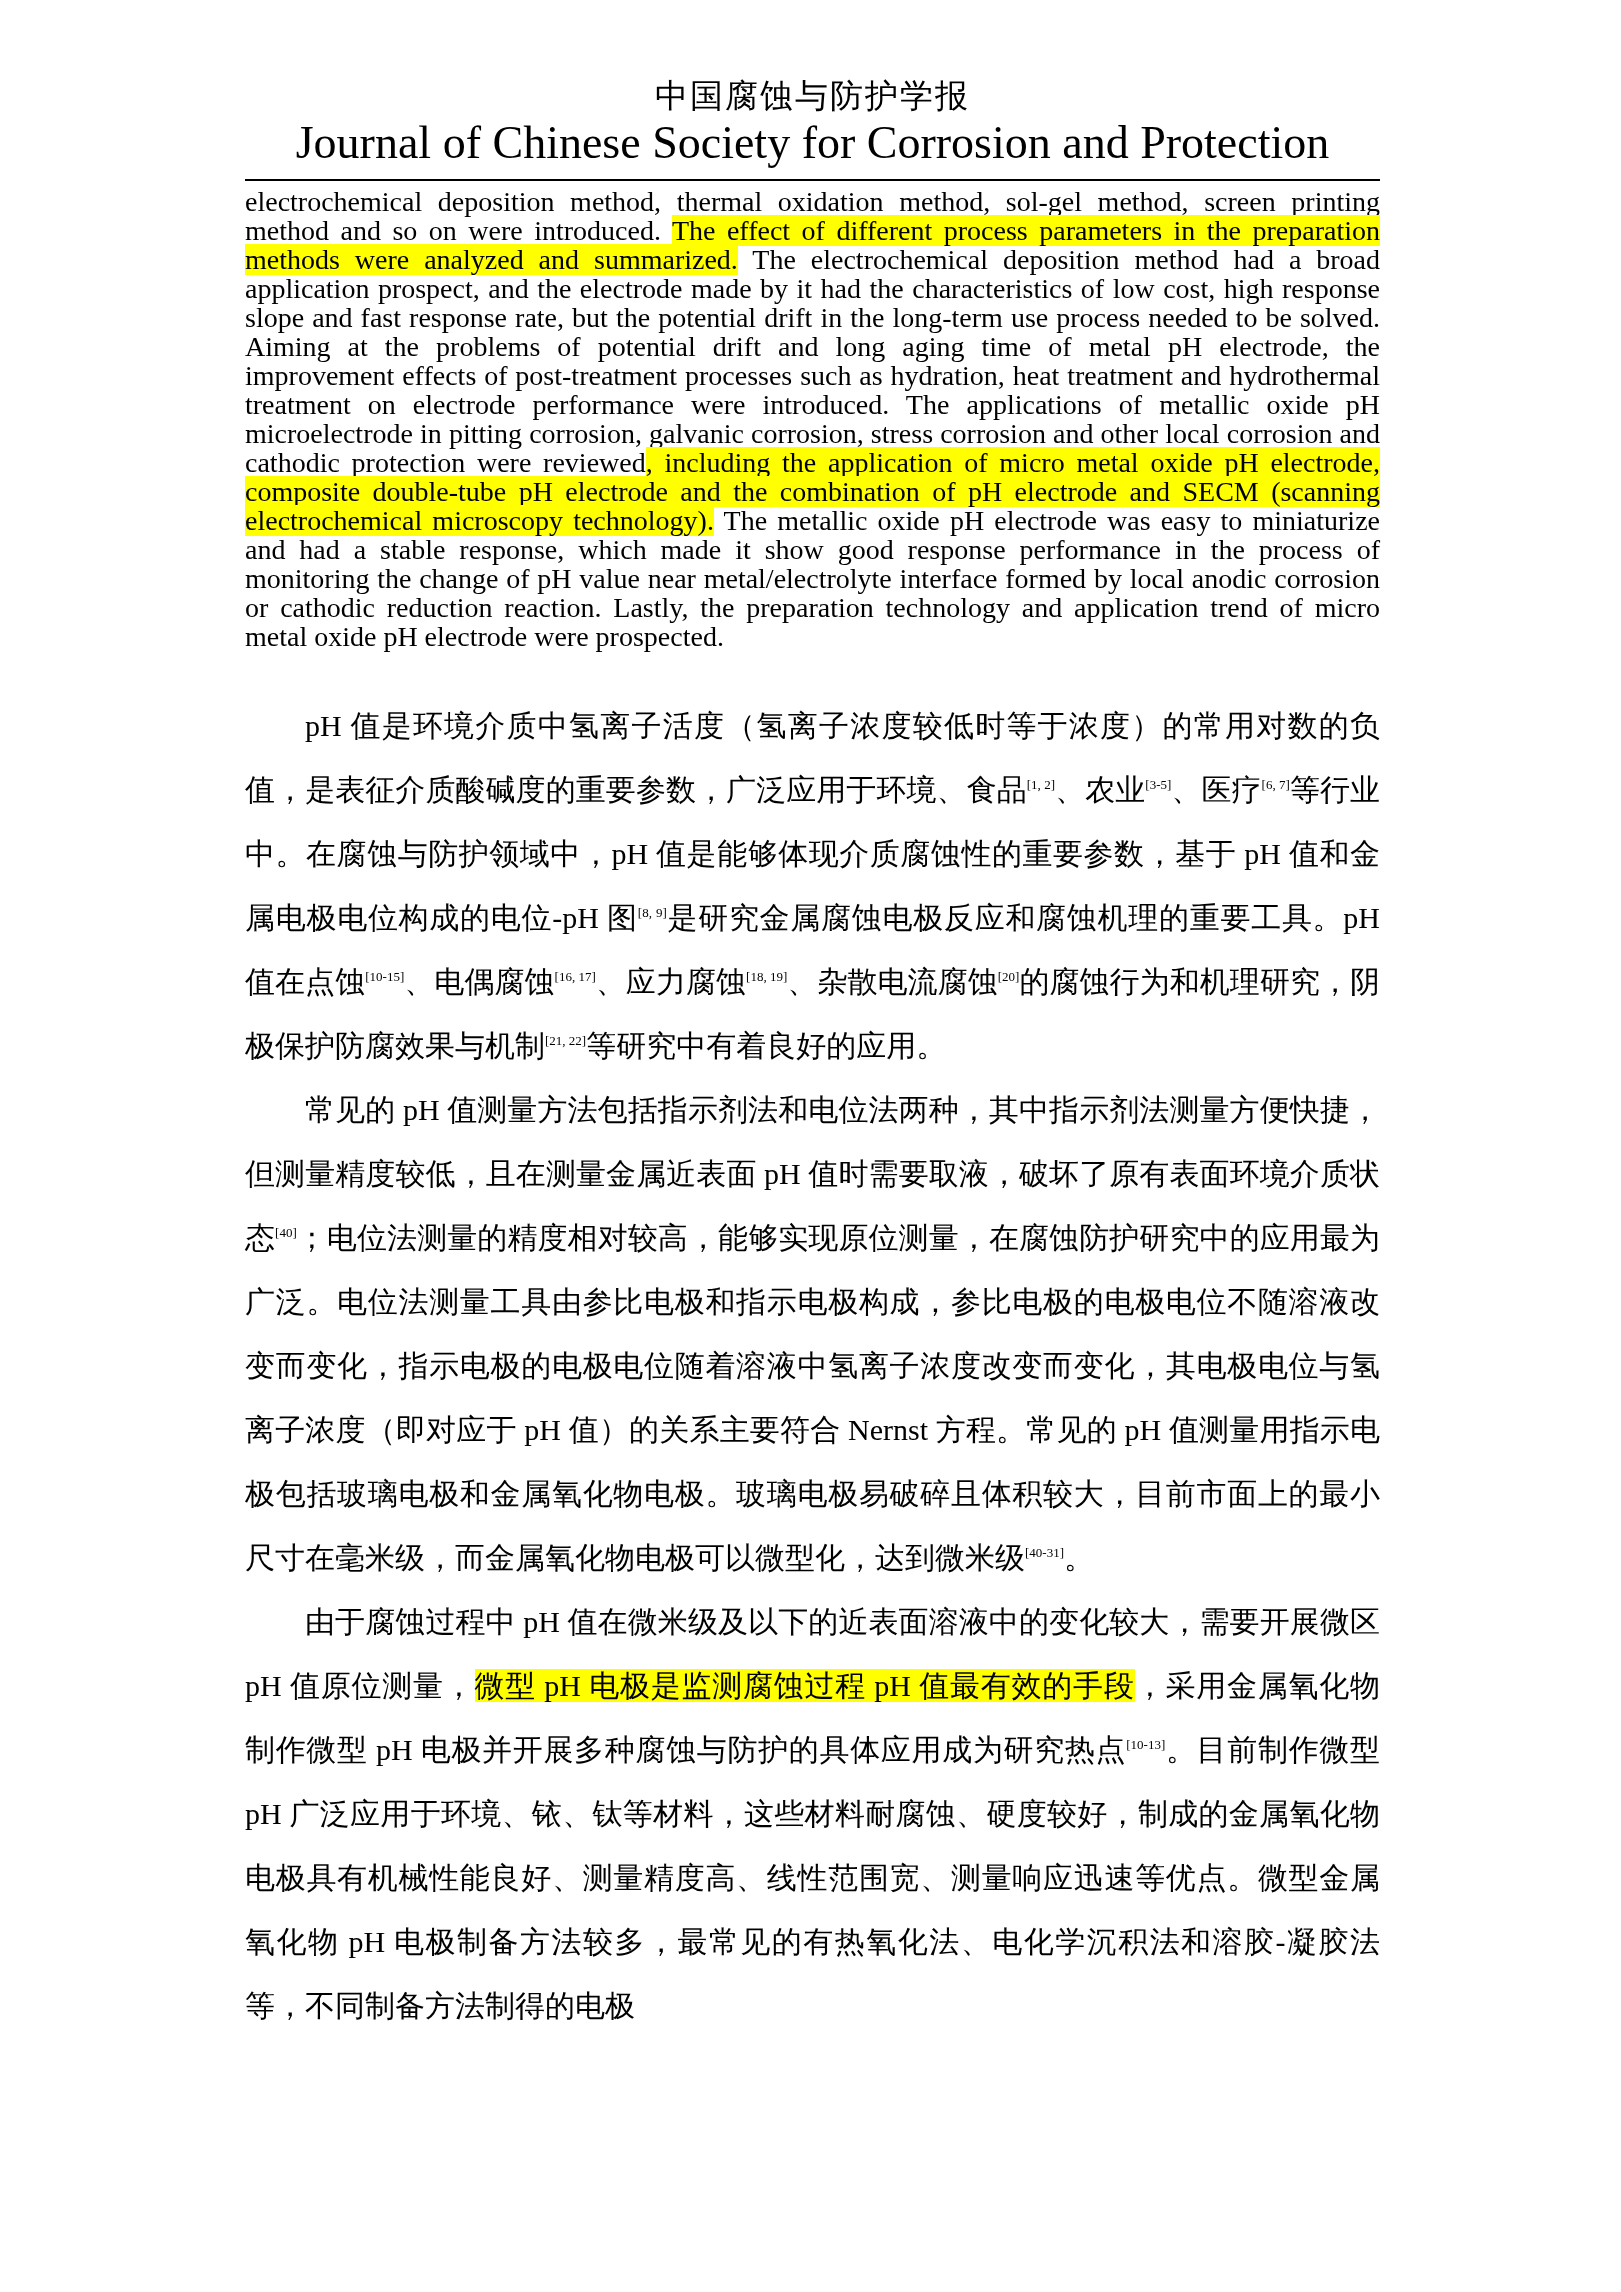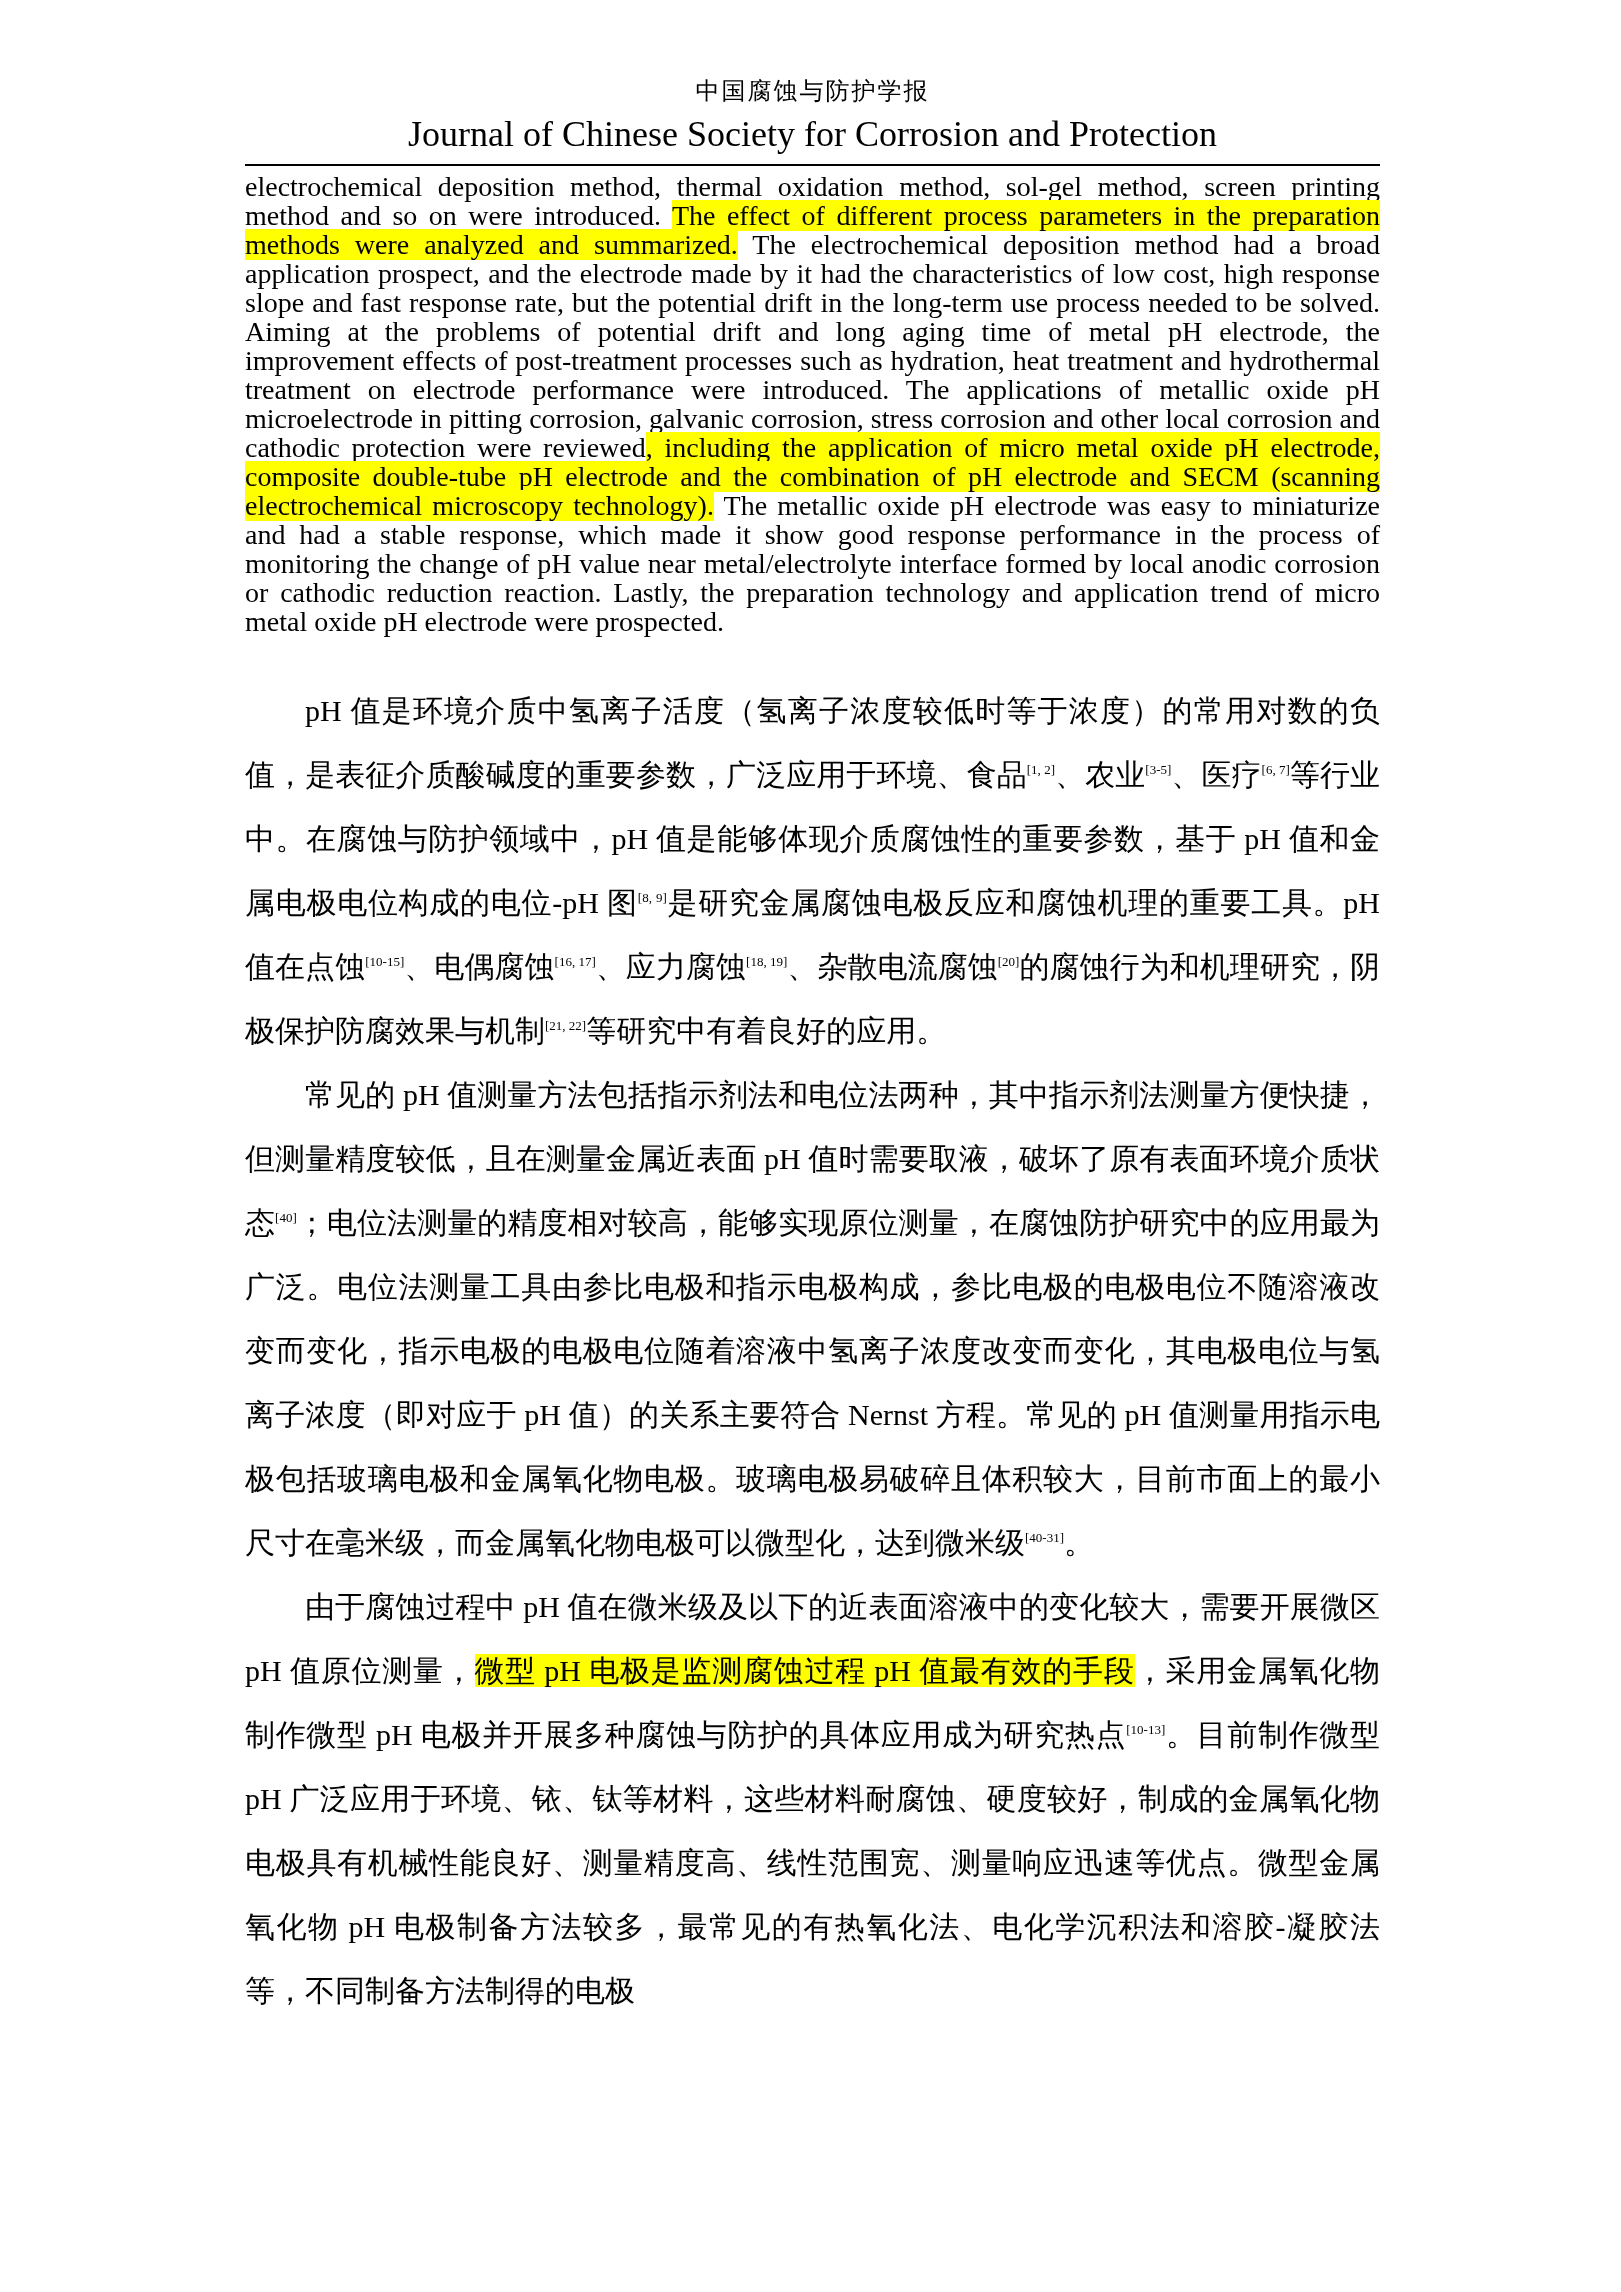--- a/index.html
+++ b/index.html
@@ -13,28 +13,28 @@
   }
   .page {
     width: 1621px;
     min-height: 2293px;
     padding: 76px 241px 59px 245px;
     background: #fff;
     position: relative;
   }
   .journal-header { text-align: center; }
   .title-cn {
-    font-size: 24px;
+    font-size: 33px;
     letter-spacing: 2px;
     line-height: 1.25;
   }
   .title-en {
-    font-size: 36px;
+    font-size: 46px;
     line-height: 1.15;
-    margin-top: 8px;
+    margin-top: 0;
   }
   .header-rule {
     border: none;
     border-top: 2px solid #000;
     margin: 8.8px 0 5.9px 0;
   }
   .abstract {
     font-size: 28px;
     line-height: 29px;
     text-align: justify;

